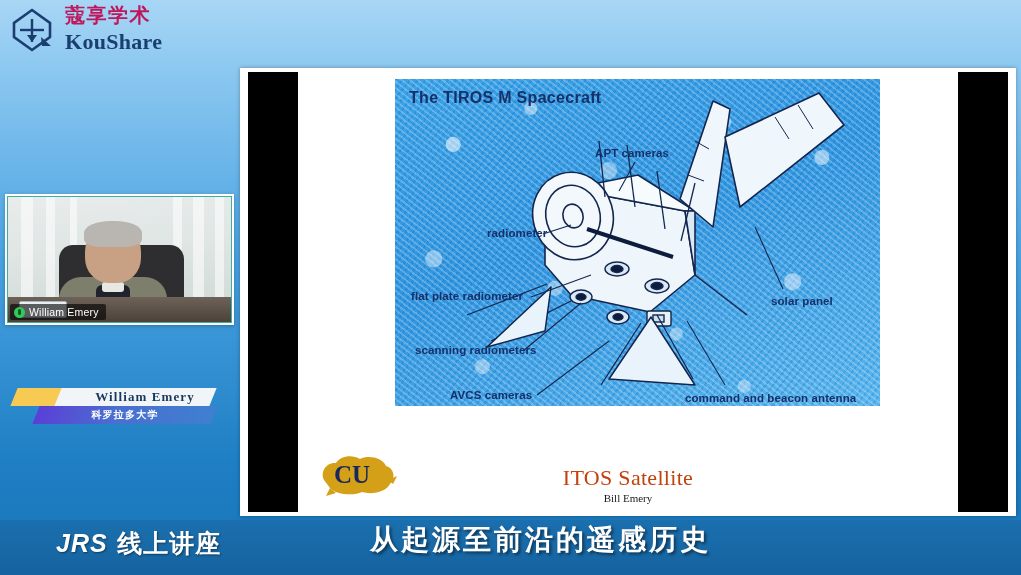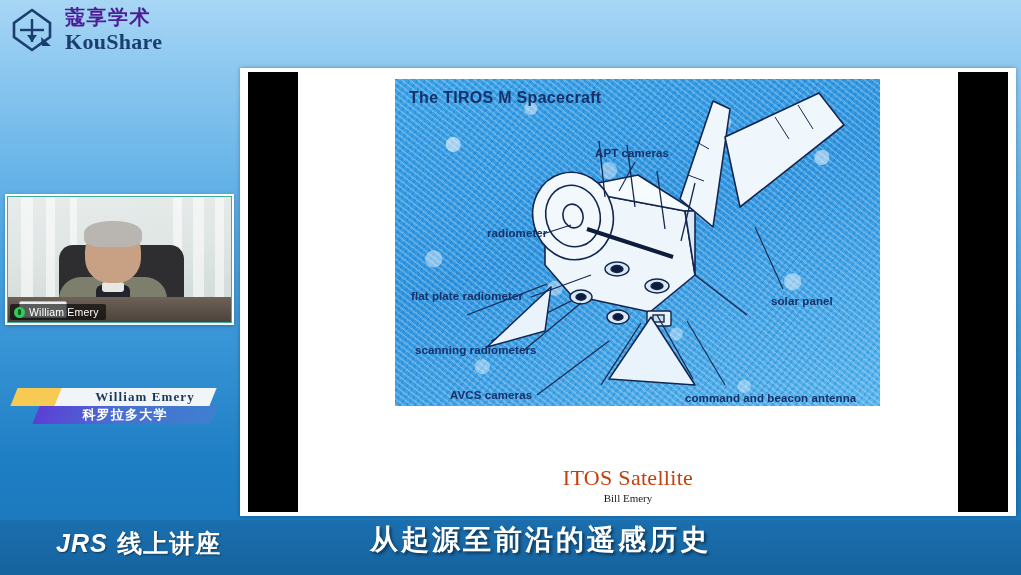--- a/index.html
+++ b/index.html
@@ -11,22 +11,22 @@
   }
 
   
   #brand-logo {
     position:absolute; left:8px; top:6px;
     display:flex; align-items:center; gap:9px;
   }
   #brand-mark { width:48px; height:48px; flex:0 0 48px; }
   #brand-text { line-height:1.02; color:#1a3f6e; }
   #brand-cn {
-    font-family:Liberation Sans, sans-serif;
-    font-size:20px; font-weight:700; letter-spacing:1.5px; color:#4c1d95;
+    font-family:Liberation Mono, monospace;
+    font-size:20px; font-weight:700; letter-spacing:1.5px; color:#be185d;
     display:block;
   }
   #brand-en {
     font-family:"Liberation Serif", serif;
     font-size:22px; font-weight:700; letter-spacing:0.3px; color:#1b3e70;
     display:block; margin-top:4px;
   }
 
   
   #video-tile {
@@ -115,21 +115,21 @@
   }
   #banner-purple {
     position:absolute; left:22px; top:18px; width:178px; height:18px;
     background:linear-gradient(90deg,#5b3fd6 0%, #4a6fd0 45%, #3f7fd0 100%);
     transform:skewX(-22deg);
   }
   #speaker-affil {
     position:absolute; left:22px; top:18px; width:178px; height:18px;
     display:flex; align-items:center; justify-content:center;
     font-family:"DejaVu Sans", sans-serif;
-    font-size:13px; font-weight:700; color:#ffffff; letter-spacing:1.2px;
+    font-size:10px; font-weight:700; color:#ffffff; letter-spacing:1.2px;
   }
 
   
   #bottom-bar {
     position:absolute; left:0; bottom:0; width:100%; height:55px;
     background:linear-gradient(180deg,#1b6fae 0%, #15639f 100%);
   }
   #series-title {
     position:absolute; left:28px; top:527px;
     font-family:"DejaVu Sans", sans-serif;
@@ -346,20 +346,29 @@
       <div id="image-title">The TIROS M Spacecraft</div>
       <div class="lbl" id="lbl-apt">APT cameras</div>
       <div class="lbl" id="lbl-stabilite">radiometer</div>
       <div class="lbl" id="lbl-flatplate">flat plate radiometer</div>
       <div class="lbl" id="lbl-scanning">scanning radiometers</div>
       <div class="lbl" id="lbl-avcs">AVCS cameras</div>
       <div class="lbl" id="lbl-solar">solar panel</div>
       <div class="lbl" id="lbl-command">command and beacon antenna</div>
     </div>
 
+    <span id="cu-logo">
+      <svg viewBox="0 0 82 48" width="82" height="48">
+        <path d="M8 30 C4 22, 10 12, 20 13 C24 6, 36 4, 44 9 C52 5, 66 7, 70 16
+                 C78 18, 80 28, 74 34 C70 42, 56 45, 46 42 C38 46, 20 45, 14 38 Z" fill="#d4a017"></path>
+        <path d="M72 30 L81 26 L77 34 Z" fill="#d4a017"></path>
+        <path d="M14 38 L10 46 L20 43 Z" fill="#d4a017"></path>
+        <text x="36" y="33" font-family="Liberation Serif, serif" font-size="25" font-weight="700" fill="#17295c" text-anchor="middle">CU</text>
+      </svg>
+    </span>
     <div id="slide-title">ITOS Satellite</div>
     <div id="slide-author">Bill Emery</div>
     <div id="slide-page">42</div>
   </div>
 </div>
 
 <div id="bottom-bar"></div>
 <div id="series-title">
   <span class="jrs">JRS</span>
   <span>线上讲座</span>

